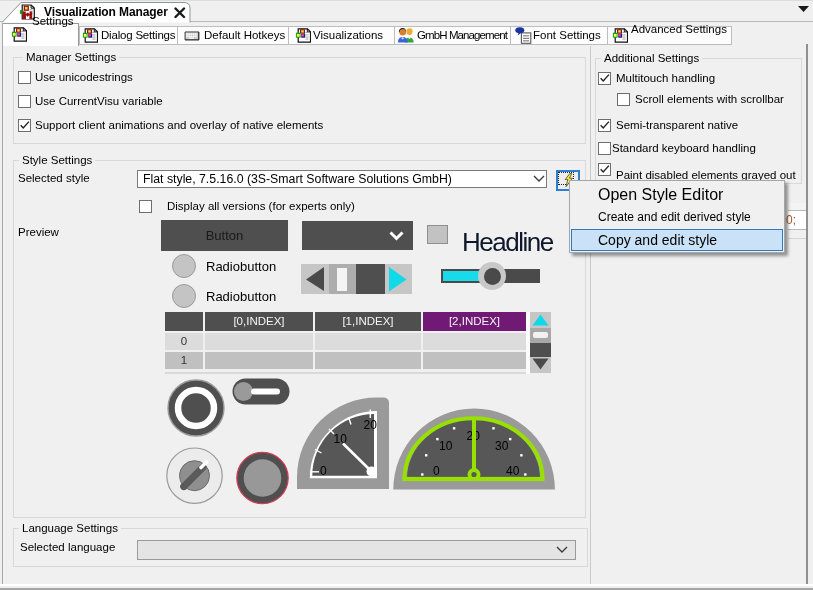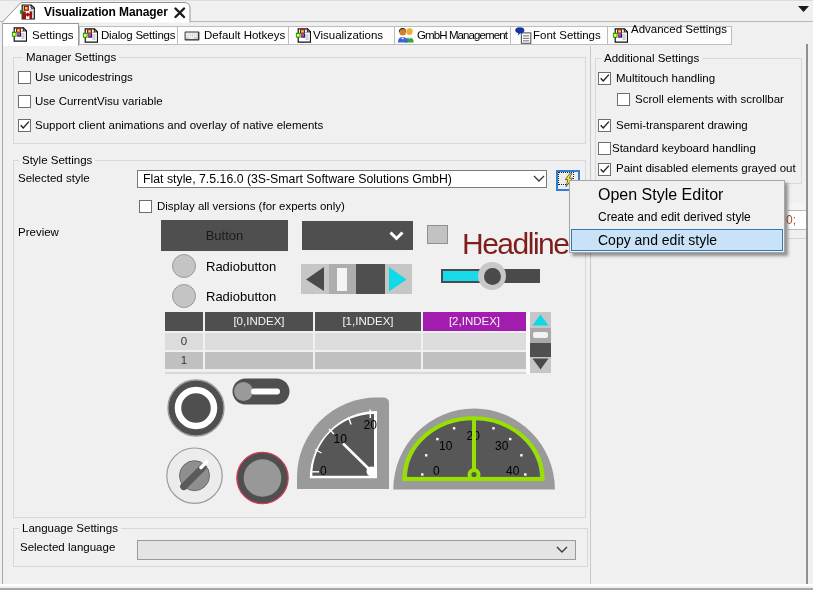--- a/index.html
+++ b/index.html
@@ -44,21 +44,21 @@
 
 <div class="ab" style="left:79px;top:26px;width:97px;height:17px;background:#fdfdfd;border:1px solid #bdbdbd"></div>
 <div class="ab" style="left:177px;top:26px;width:110px;height:17px;background:#fdfdfd;border:1px solid #bdbdbd"></div>
 <div class="ab" style="left:288px;top:26px;width:105px;height:17px;background:#fdfdfd;border:1px solid #bdbdbd"></div>
 <div class="ab" style="left:394px;top:26px;width:115px;height:17px;background:#fdfdfd;border:1px solid #bdbdbd"></div>
 <div class="ab" style="left:510px;top:26px;width:96px;height:17px;background:#fdfdfd;border:1px solid #bdbdbd"></div>
 <div class="ab" style="left:607px;top:26px;width:123px;height:17px;background:#fdfdfd;border:1px solid #bdbdbd"></div>
 
 <div class="ab" style="left:2px;top:23px;width:75px;height:22px;background:#fff;border:1px solid #9a9a9a;border-bottom:none"></div>
 
-<div class="lbl" style="left:32px;top:29px">Settings</div>
+<div class="lbl" style="left:32px;top:15px">Settings</div>
 <div class="lbl" style="left:101px;top:29px;letter-spacing:-0.2px">Dialog Settings</div>
 <div class="lbl" style="left:204px;top:29px">Default Hotkeys</div>
 <div class="lbl" style="left:313px;top:29px">Visualizations</div>
 <div class="lbl" style="left:417px;top:29px;letter-spacing:-0.9px">GmbH Management</div>
 <div class="lbl" style="left:533px;top:29px">Font Settings</div>
 <div class="lbl" style="left:631px;top:23px">Advanced Settings</div>
 
 
 <svg class="ab" style="left:11px;top:27px" width="16" height="16" viewBox="0 0 16 16">
     <use href="#visuico"></use>
@@ -163,58 +163,58 @@
 <svg class="ab" style="left:599px;top:73px" width="11" height="11">
     <polyline points="1.7,5.3 4.2,7.9 9.9,1.6" stroke="#222" stroke-width="1.4" fill="none"></polyline>
   </svg>
 <div class="lbl" style="left:616px;top:72px">Multitouch handling</div>
 <div class="cb" style="left:617px;top:93px"></div>
 <div class="lbl" style="left:635px;top:93px">Scroll elements with scrollbar</div>
 <div class="cb" style="left:598px;top:119px"></div>
 <svg class="ab" style="left:599px;top:120px" width="11" height="11">
     <polyline points="1.7,5.3 4.2,7.9 9.9,1.6" stroke="#222" stroke-width="1.4" fill="none"></polyline>
   </svg>
-<div class="lbl" style="left:616px;top:119px">Semi-transparent drawing</div>
+<div class="lbl" style="left:616px;top:119px">Semi-transparent native</div>
 <div class="cb" style="left:598px;top:142px"></div>
 <div class="lbl" style="left:612px;top:142px">Standard keyboard handling</div>
 <div class="cb" style="left:598px;top:163px"></div>
 <svg class="ab" style="left:599px;top:164px" width="11" height="11">
     <polyline points="1.7,5.3 4.2,7.9 9.9,1.6" stroke="#222" stroke-width="1.4" fill="none"></polyline>
   </svg>
-<div class="lbl" style="left:616px;top:162px">Paint disabled elements grayed out</div>
+<div class="lbl" style="left:616px;top:169px">Paint disabled elements grayed out</div>
 
 
 <div class="lbl" style="left:18px;top:172px">Selected style</div>
 <div class="ab" style="left:137px;top:170px;width:408px;height:16px;background:#fff;border:1px solid #7a7a7a"></div>
 <div class="lbl" style="left:143px;top:173px;font-size:12.3px">Flat style, 7.5.16.0 (3S-Smart Software Solutions GmbH)</div>
 <svg class="ab" style="left:533px;top:175px" width="12" height="7">
     <polyline points="1,1 6,6 11,1" stroke="#3c3c3c" stroke-width="1.4" fill="none"></polyline>
   </svg>
 
 
 <div class="ab" style="left:556px;top:170px;width:20px;height:17px;background:#ededed;border:2px solid #2d7fd4"></div>
 <div class="ab" style="left:559px;top:173px;width:14px;height:11px;outline:1px dotted #222"></div>
 <svg class="ab" style="left:563px;top:173px" width="11" height="15" viewBox="0 0 11 15">
   <path d="M6.8 0.6 L2.2 6.6 h2.6 L3 13.8 L9.6 5.2 H6.4 L8.7 0.6 Z" fill="#ffe926" stroke="#555" stroke-width="0.9"></path>
 </svg>
 
 <div class="cb" style="left:139px;top:200px"></div>
-<div class="lbl" style="left:157px;top:200px">Display all versions (for experts only)</div>
+<div class="lbl" style="left:167px;top:200px">Display all versions (for experts only)</div>
 
 <div class="lbl" style="left:18px;top:226px">Preview</div>
 
 
 <div class="ab" style="left:161px;top:220px;width:127px;height:31px;background:#4f4f4f"></div>
 <div class="ab" style="left:161px;top:220px;width:127px;height:31px;font-size:13px;color:#1a1a1a;display:flex;align-items:center;justify-content:center">Button</div>
 <div class="ab" style="left:302px;top:221px;width:111px;height:29px;background:#4f4f4f"></div>
 <svg class="ab" style="left:389px;top:231px" width="15" height="10">
     <polyline points="1.5,1.5 7.5,7.5 13.5,1.5" stroke="#fff" stroke-width="3" fill="none"></polyline>
   </svg>
 <div class="ab" style="left:427px;top:225px;width:19px;height:17px;background:#c2c2c2;border:1px solid #8f8f8f"></div>
-<div class="ab" style="left:462px;top:227px;font-size:30px;letter-spacing:-1.5px;color:#7f1d1d">Headline</div>
+<div class="ab" style="left:462px;top:227px;font-size:26px;letter-spacing:-1.5px;color:#0f172a">Headline</div>
 
 
 <div class="ab" style="left:172px;top:254px;width:22px;height:22px;border-radius:50%;background:#c4c4c4;border:1px solid #9a9a9a"></div>
 <div class="lbl" style="left:206px;top:260px;font-size:13px">Radiobutton</div>
 <div class="ab" style="left:172px;top:284px;width:22px;height:22px;border-radius:50%;background:#c4c4c4;border:1px solid #9a9a9a"></div>
 <div class="lbl" style="left:206px;top:290px;font-size:13px">Radiobutton</div>
 
 
 <div class="ab" style="left:301px;top:264px;width:111px;height:30px;background:#c6c6c6"></div>
 <div class="ab" style="left:329px;top:264px;width:27px;height:30px;background:#adadad"></div>
@@ -228,21 +228,21 @@
 
 <div class="ab" style="left:441px;top:269px;width:52px;height:14px;background:#17dbe8;border:2px solid #4a4a4a;box-sizing:border-box"></div>
 <div class="ab" style="left:493px;top:269px;width:47px;height:14px;background:#4a4a4a"></div>
 <div class="ab" style="left:478px;top:262px;width:28px;height:28px;border-radius:50%;background:#c8c8c8"></div>
 <div class="ab" style="left:484px;top:268px;width:17px;height:17px;border-radius:50%;background:#4a4a4a"></div>
 
 
 <div class="ab" style="left:165px;top:312px;width:38px;height:19px;background:#4f4f4f"></div>
 <div class="ab" style="left:205px;top:312px;width:108px;height:19px;background:#4f4f4f;color:#f5f5f5;font-size:11.5px;text-align:center;line-height:19px">[0,INDEX]</div>
 <div class="ab" style="left:315px;top:312px;width:106px;height:19px;background:#4f4f4f;color:#f5f5f5;font-size:11.5px;text-align:center;line-height:19px">[1,INDEX]</div>
-<div class="ab" style="left:423px;top:312px;width:103px;height:19px;background:#a21caf;color:#f5f5f5;font-size:11.5px;text-align:center;line-height:19px">[2,INDEX]</div>
+<div class="ab" style="left:423px;top:312px;width:103px;height:19px;background:#701a75;color:#f5f5f5;font-size:11.5px;text-align:center;line-height:19px">[2,INDEX]</div>
 
 <div class="ab" style="left:165px;top:333px;width:38px;height:17px;background:#dcdcdc;color:#333;font-size:11.5px;text-align:center;line-height:17px">0</div>
 <div class="ab" style="left:205px;top:333px;width:108px;height:17px;background:#dcdcdc"></div>
 <div class="ab" style="left:315px;top:333px;width:106px;height:17px;background:#dcdcdc"></div>
 <div class="ab" style="left:423px;top:333px;width:103px;height:17px;background:#dcdcdc"></div>
 
 <div class="ab" style="left:165px;top:352px;width:38px;height:17px;background:#c0c0c0;color:#333;font-size:11.5px;text-align:center;line-height:17px">1</div>
 <div class="ab" style="left:205px;top:352px;width:108px;height:17px;background:#c0c0c0"></div>
 <div class="ab" style="left:315px;top:352px;width:106px;height:17px;background:#c0c0c0"></div>
 <div class="ab" style="left:423px;top:352px;width:103px;height:17px;background:#c0c0c0"></div>

